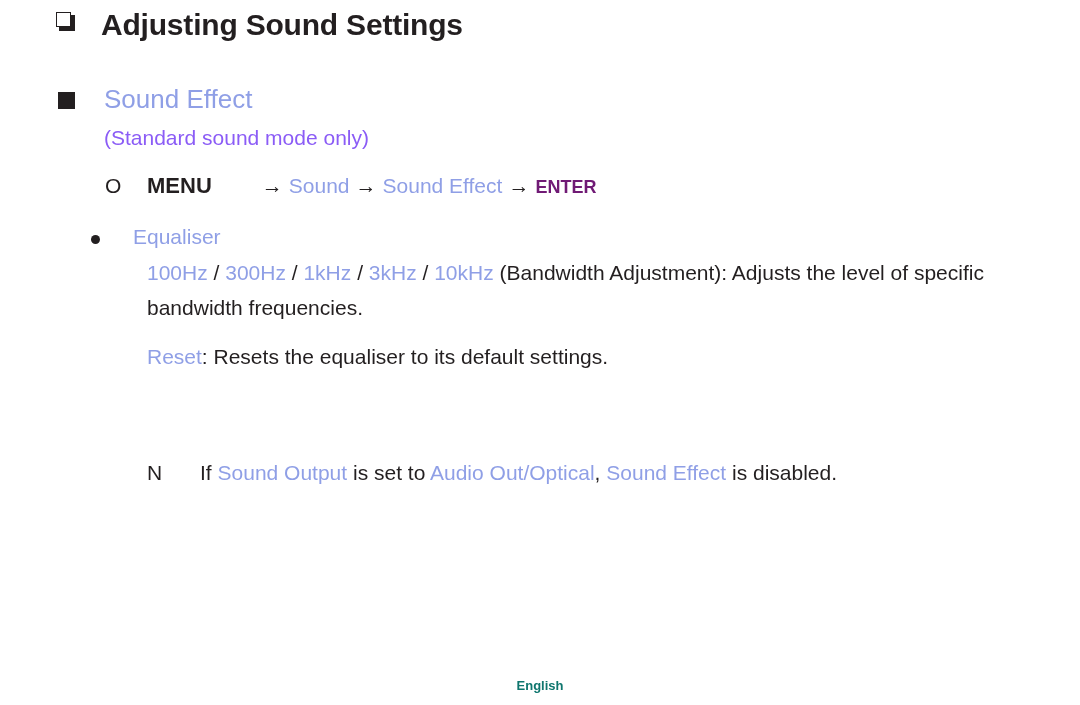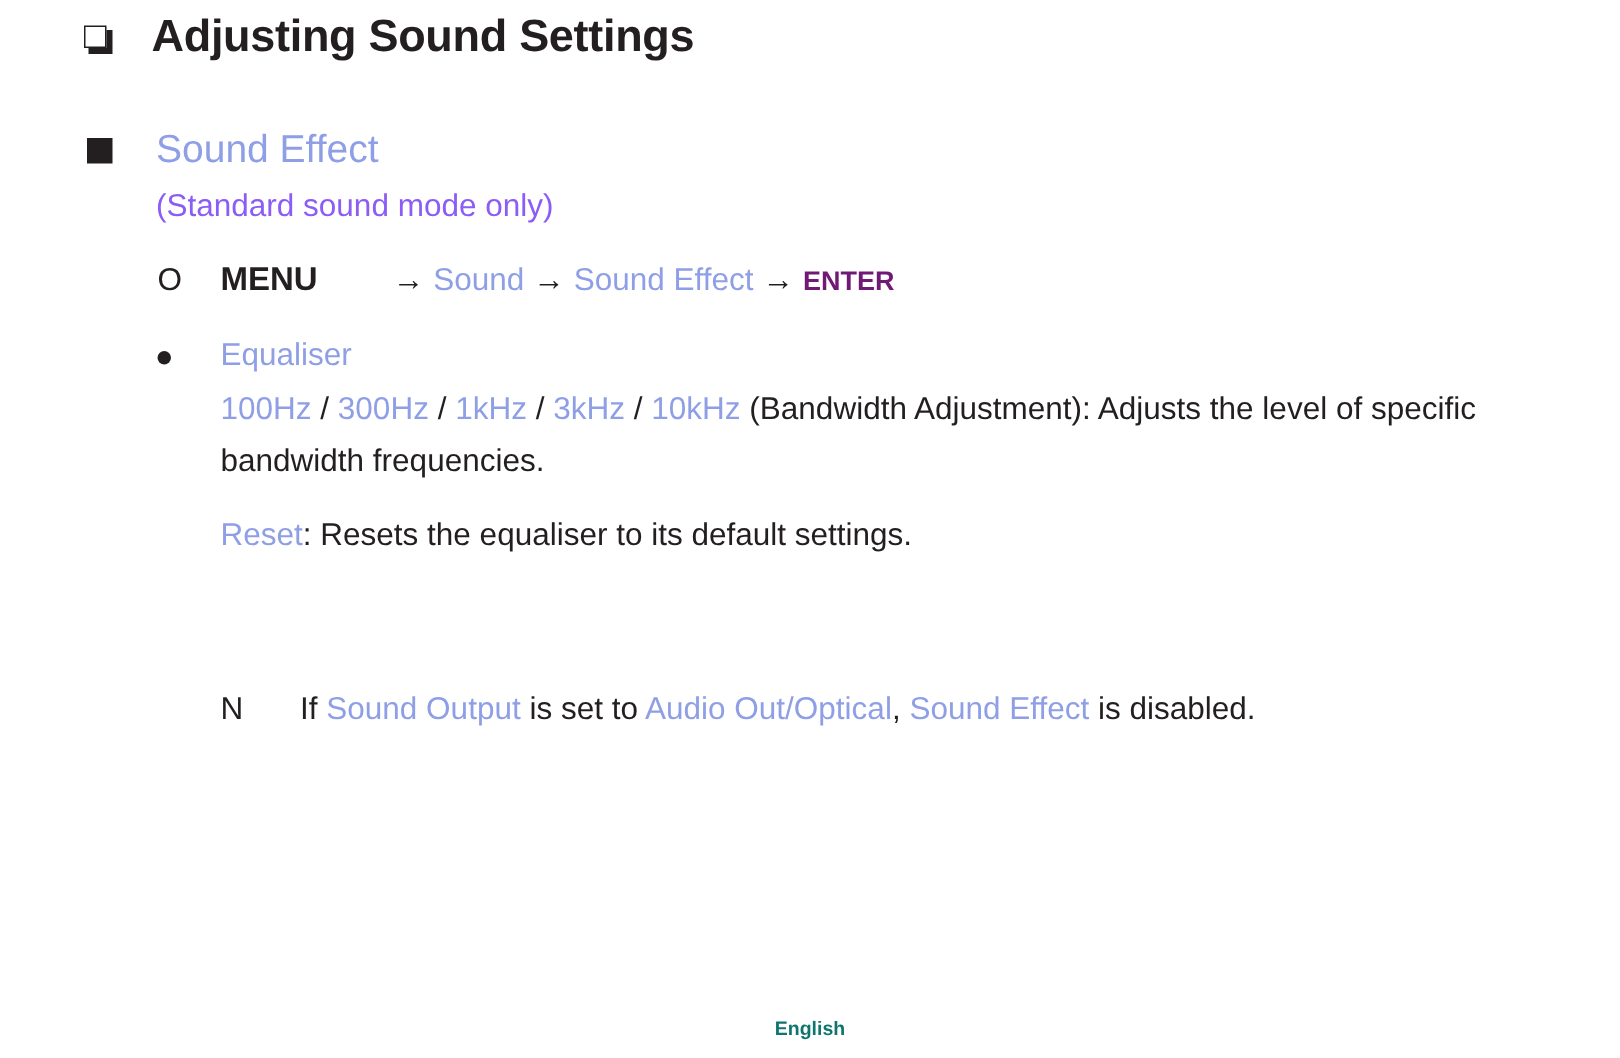--- a/index.html
+++ b/index.html
@@ -21,21 +21,21 @@
     width: 1080px;
     height: 705px;
   }
 
   
   .chapter-title-row {
     position: absolute;
     left: 56px;
     top: 8px;
     display: flex;
-    align-items: center;
+    align-items: flex-start;
     gap: 0px;
   }
   .icon-hollow-square {
     position: relative;
     width: 19px;
     height: 19px;
     flex: 0 0 auto;
     margin-right: 26px;
     margin-top: 4px;
   }
@@ -132,21 +132,21 @@
     color: #8f9fe6;
   }
   .enter-key {
     font-size: 18px;
     font-weight: bold;
     color: #701a75;
   }
 
   .equaliser-row {
     position: absolute;
-    left: 105px;
+    left: 91px;
     top: 225px;
     display: flex;
     align-items: baseline;
     white-space: nowrap;
   }
   .icon-dot-marker {
     width: 42px;
     flex: 0 0 auto;
     display: flex;
     align-items: center;

